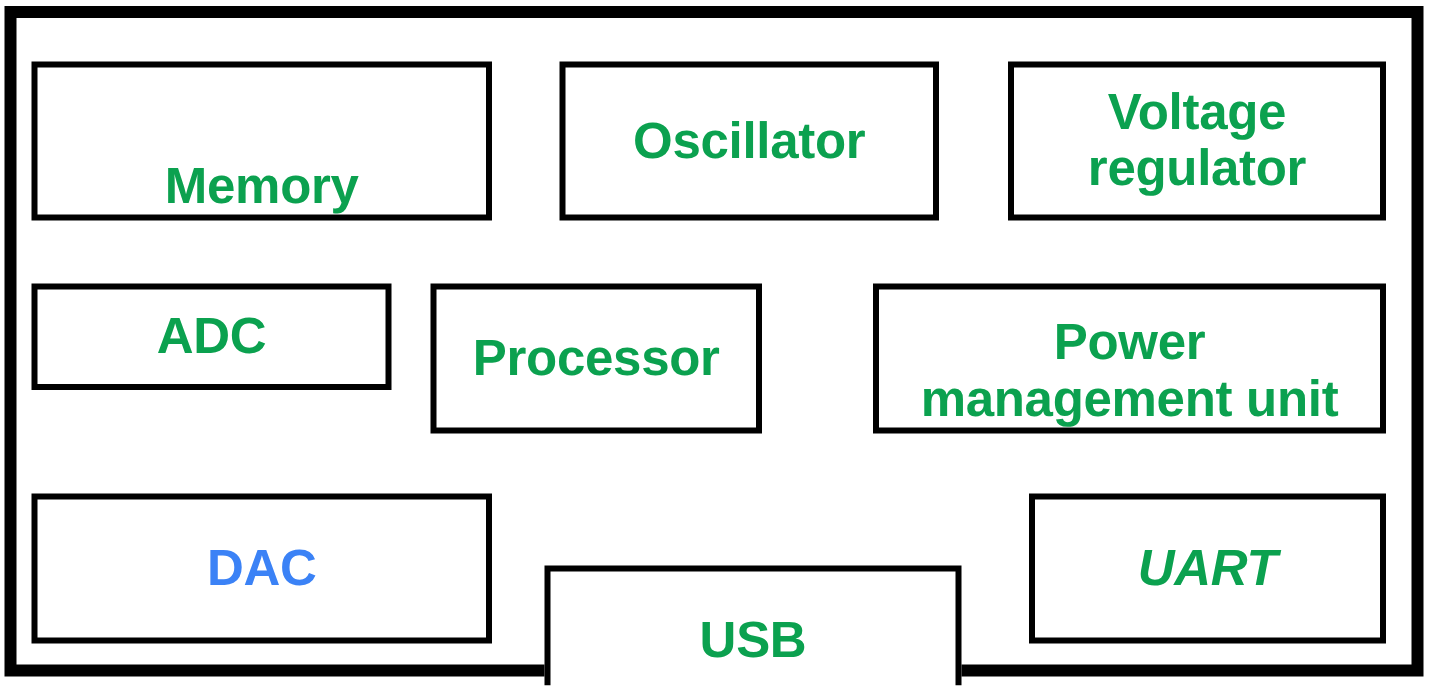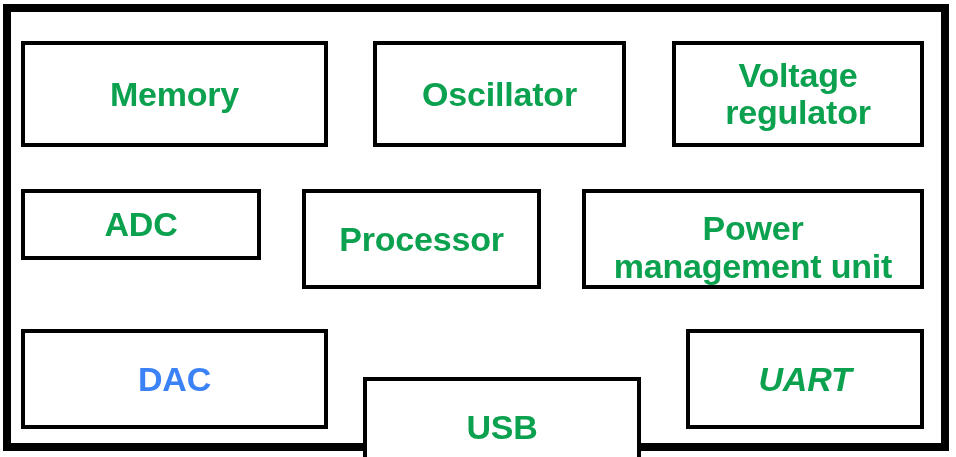--- a/index.html
+++ b/index.html
@@ -52,38 +52,38 @@
     font-size: 34px;
     line-height: 1.1;
   }
 </style>
 </head>
 <body>
 
 <div id="diagram-root" style="background: rgb(255, 255, 255);">
   <div id="outer-frame" style="border-color: rgb(0, 0, 0);">
 
-    <div class="block" style="left: 10px; top: 29px; width: 307px; height: 106px; border-color: rgb(0, 0, 0);">
+    <div class="block" style="left: 10px; top: 29px; width: 307px; height: 106px; border-color: rgb(0, 0, 0); align-items: flex-end;">
       <span class="block-label" style="color: rgb(11, 161, 79);">Memory</span>
     </div>
 
     <div class="block" style="left: 362px; top: 29px; width: 253px; height: 106px; border-color: rgb(0, 0, 0); justify-content: center;">
       <span class="block-label" style="color: rgb(11, 161, 79);">Oscillator</span>
     </div>
 
     <div class="block" style="left: 661px; top: 29px; width: 252px; height: 106px; border-color: rgb(0, 0, 0);">
       <span class="block-label two-line" style="color: rgb(11, 161, 79);">Voltage
 regulator</span>
     </div>
 
     <div class="block" style="left: 10px; top: 177px; width: 240px; height: 71px; border-color: rgb(0, 0, 0);">
       <span class="block-label" style="color: rgb(11, 161, 79);">ADC</span>
     </div>
 
-    <div class="block" style="left: 291px; top: 177px; width: 239px; height: 100px; border-color: rgb(0, 0, 0);">
+    <div class="block" style="left: 276px; top: 177px; width: 221px; height: 100px; border-color: rgb(0, 0, 0);">
       <span class="block-label" style="color: rgb(11, 161, 79);">Processor</span>
     </div>
 
     <div class="block" style="left: 571px; top: 177px; width: 342px; height: 100px; border-color: rgb(0, 0, 0); align-items: flex-end;">
       <span class="block-label two-line" style="color: rgb(11, 161, 79);">Power
 management unit</span>
     </div>
 
     <div class="block" style="left: 10px; top: 317px; width: 307px; height: 100px; border-color: rgb(0, 0, 0);">
       <span class="block-label" style="color: #3b82f6;">DAC</span>

